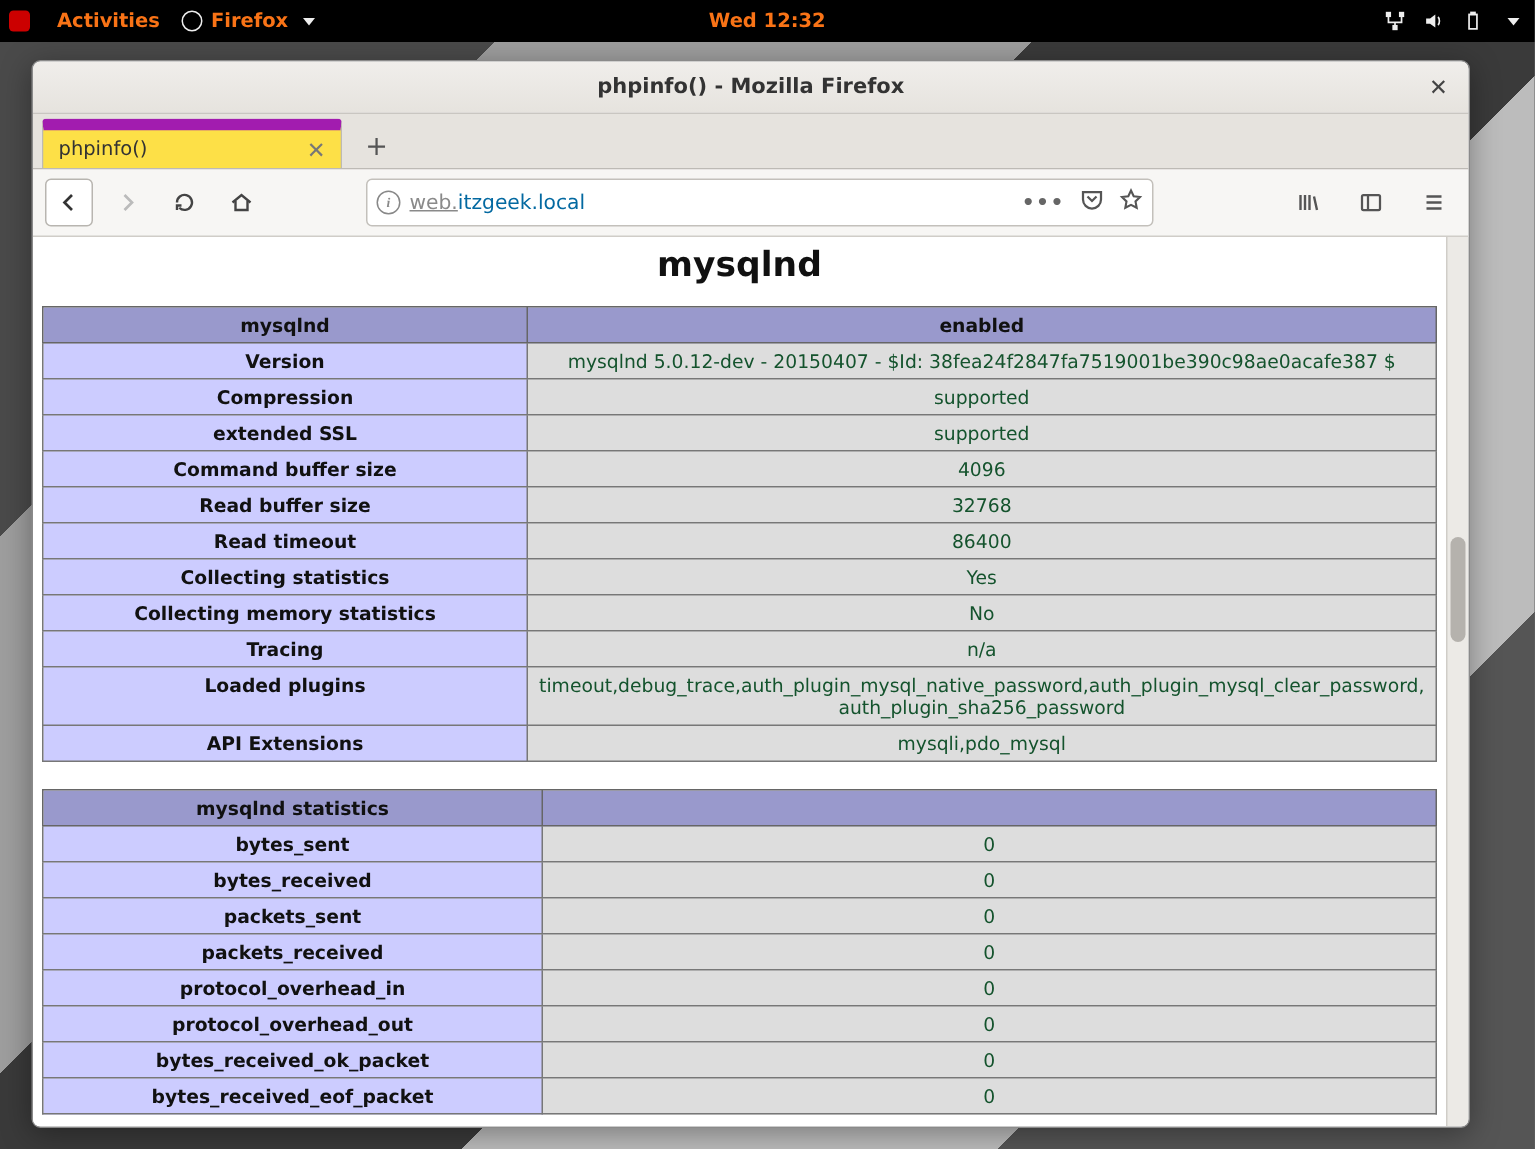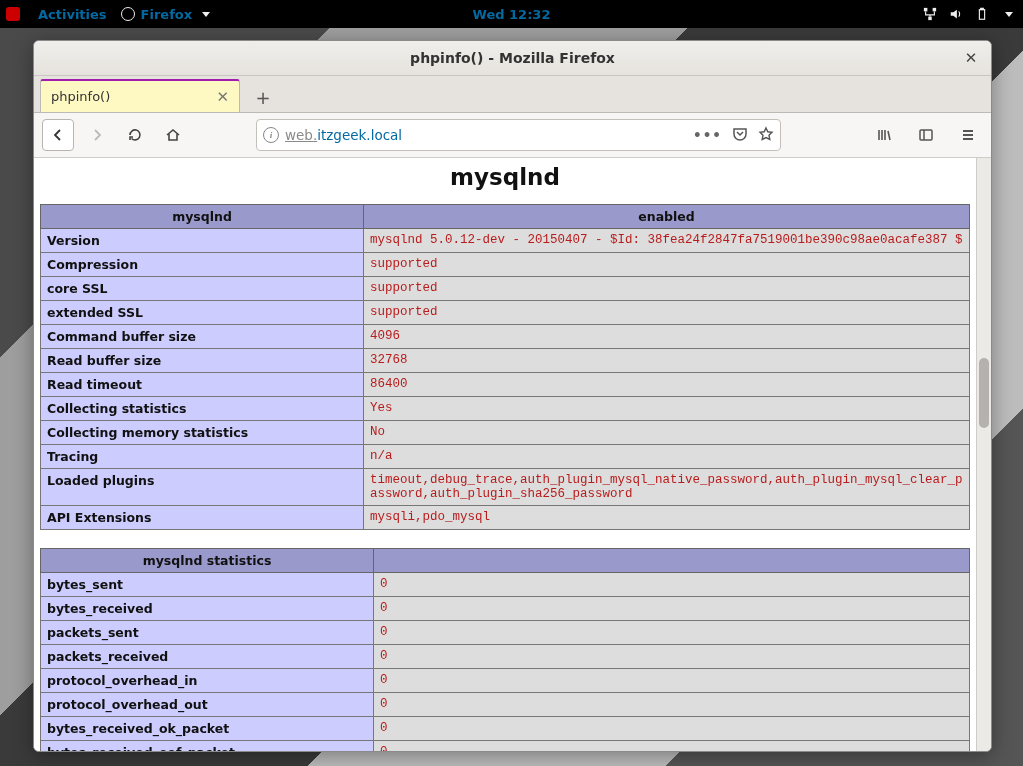--- a/index.html
+++ b/index.html
@@ -22,21 +22,21 @@
         #3a3a3a 40%, #3a3a3a 60%,
         #bcbcbc 60%, #bcbcbc 80%,
         #555 80%, #555 100%);
   }
   
   .topbar {
     position: absolute;
     top: 0; left: 0; right: 0;
     height: 28px;
     background: #000;
-    color: #0369a1;
+    color: #f97316;
     display: flex;
     align-items: center;
     font-size: 13px;
     font-weight: 600;
     z-index: 10;
     justify-content: center;
   }
   .topbar .left { display: flex; align-items: center; padding-left: 6px; gap: 14px; }
   .topbar .center { position: absolute; left: 50%; transform: translateX(-50%); }
   .topbar .right { margin-left: auto; display: flex; align-items: center; gap: 12px; padding-right: 10px; }
@@ -50,21 +50,21 @@
     display: inline-block;
     margin-left: 4px;
   }
   .tray-icon { width: 14px; height: 14px; }
   .tray-icon svg { display: block; }
 
   
   .window {
     position: absolute;
     top: 40px;
-    left: 33px;
+    left: 21px;
     width: 957px;
     height: 710px;
     background: #ffffff;
     border: 1px solid #8a8a8a;
     border-radius: 6px;
     box-shadow: 0 4px 20px rgba(0,0,0,0.35);
     display: flex;
     flex-direction: column;
     overflow: hidden;
   }
@@ -93,24 +93,24 @@
   .tabstrip {
     height: 36px;
     background: #e6e3de;
     border-bottom: 1px solid #bdbab5;
     display: flex;
     align-items: flex-end;
   }
   .tab {
     height: 33px;
     min-width: 200px;
-    background: #fef9c3;
+    background: #fde047;
     border: 1px solid #bdbab5;
     border-bottom: none;
-    border-top: 2px solid #a21caf;
+    border-top: 8px solid #a21caf;
     border-radius: 3px 3px 0 0;
     margin-left: 6px;
     display: flex;
     align-items: center;
     padding: 0 10px;
     font-size: 13px;
     color: #333;
     box-sizing: border-box;
     position: relative;
   }
@@ -229,32 +229,32 @@
     color: #111;
     font-weight: 700;
     text-align: center;
     padding: 4px 6px;
     border: 1px solid #666;
   }
   table.phpinfo td {
     border: 1px solid #777;
     padding: 4px 6px;
     vertical-align: top;
+    text-align: center;
   }
   table.phpinfo td.k {
     background: #ccccff;
     font-weight: 700;
     color: #111;
     width: 310px;
   }
   table.phpinfo td.v {
     background: #dddddd;
-    color: #b91c1c;
+    color: #14532d;
     word-break: break-word;
-    font-family: Liberation Mono, monospace;
   }
 </style>
 </head>
 <body>
 
 <div class="desktop"></div>
 
 <div class="topbar">
   <div class="left">
     <span class="redhat-dot"></span>
@@ -386,24 +386,20 @@
           <tbody id="t1body">
               <tr>
                 <td class="k">Version</td>
                 <td class="v">mysqlnd 5.0.12-dev - 20150407 - $Id: 38fea24f2847fa7519001be390c98ae0acafe387 $</td>
               </tr>
               <tr>
                 <td class="k">Compression</td>
                 <td class="v">supported</td>
               </tr>
               <tr>
-                <td class="k">core SSL</td>
-                <td class="v">supported</td>
-              </tr>
-              <tr>
                 <td class="k">extended SSL</td>
                 <td class="v">supported</td>
               </tr>
               <tr>
                 <td class="k">Command buffer size</td>
                 <td class="v">4096</td>
               </tr>
               <tr>
                 <td class="k">Read buffer size</td>
                 <td class="v">32768</td>

